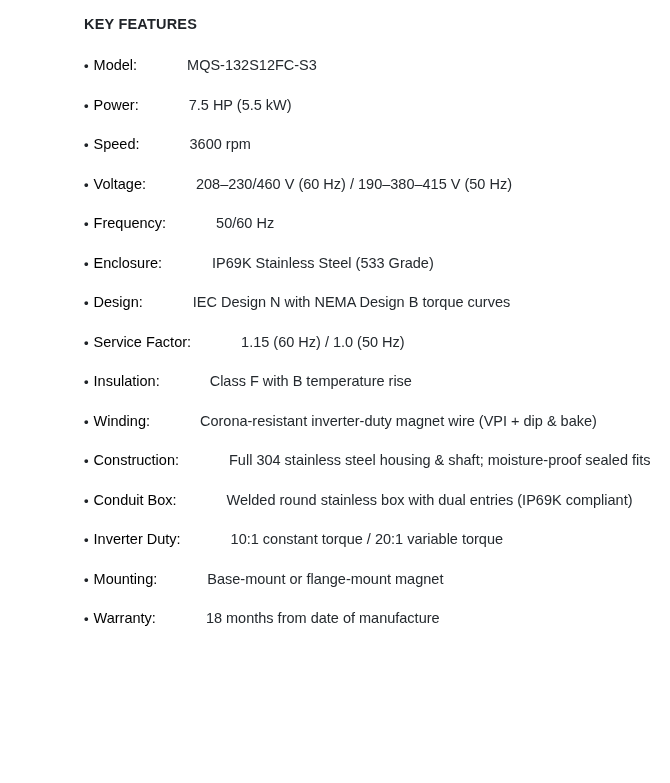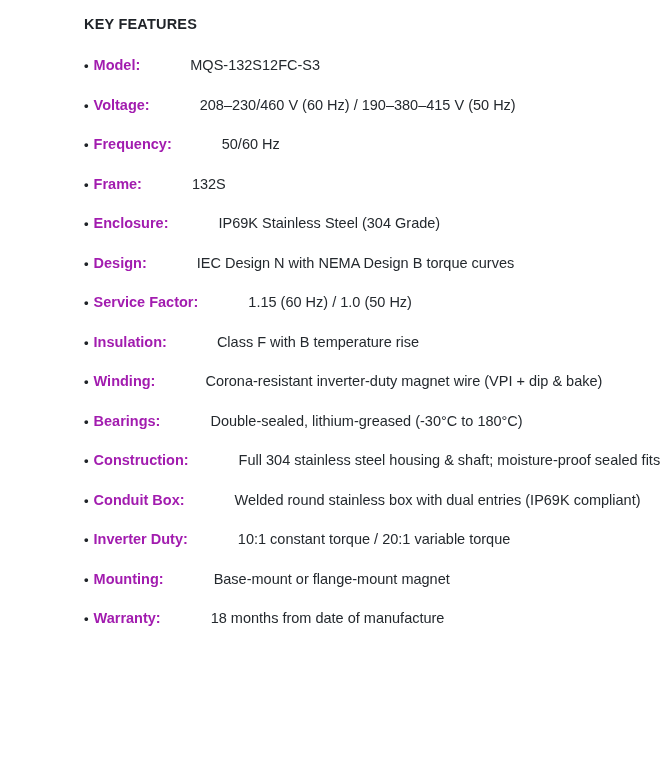--- a/index.html
+++ b/index.html
@@ -38,66 +38,66 @@
     margin: 0 0 18.5px 0;
     white-space: nowrap;
   }
   .bullet {
     font-weight: 700;
     color: #1f2328;
     margin-right: 5px;
     font-size: 13px;
   }
   .item-label {
-    font-weight: 700;
-    color: #a21caf;
+    font-weight: 400;
+    color: #000000;
     margin-right: 4px;
   }
   .item-value {
     font-weight: 400;
     color: #24292e;
     margin-left: 46px;
   }
 </style>
 </head>
 <body>
 
 <div class="page">
   <h2 class="page-title">KEY FEATURES</h2>
 
   <ul class="feature-list">
     <li class="feature-item">
       <span class="bullet">•</span><span class="item-label">Model:</span><span class="item-value">MQS-132S12FC-S3</span>
     </li>
     <li class="feature-item">
+      <span class="bullet">•</span><span class="item-label">Power:</span><span class="item-value">7.5 HP (5.5 kW)</span>
+    </li>
+    <li class="feature-item">
+      <span class="bullet">•</span><span class="item-label">Speed:</span><span class="item-value">3600 rpm</span>
+    </li>
+    <li class="feature-item">
       <span class="bullet">•</span><span class="item-label">Voltage:</span><span class="item-value">208–230/460 V (60 Hz) / 190–380–415 V (50 Hz)</span>
     </li>
     <li class="feature-item">
       <span class="bullet">•</span><span class="item-label">Frequency:</span><span class="item-value">50/60 Hz</span>
     </li>
     <li class="feature-item">
-      <span class="bullet">•</span><span class="item-label">Frame:</span><span class="item-value">132S</span>
-    </li>
-    <li class="feature-item">
-      <span class="bullet">•</span><span class="item-label">Enclosure:</span><span class="item-value">IP69K Stainless Steel (304 Grade)</span>
+      <span class="bullet">•</span><span class="item-label">Enclosure:</span><span class="item-value">IP69K Stainless Steel (533 Grade)</span>
     </li>
     <li class="feature-item">
       <span class="bullet">•</span><span class="item-label">Design:</span><span class="item-value">IEC Design N with NEMA Design B torque curves</span>
     </li>
     <li class="feature-item">
       <span class="bullet">•</span><span class="item-label">Service Factor:</span><span class="item-value">1.15 (60 Hz) / 1.0 (50 Hz)</span>
     </li>
     <li class="feature-item">
       <span class="bullet">•</span><span class="item-label">Insulation:</span><span class="item-value">Class F with B temperature rise</span>
     </li>
     <li class="feature-item">
       <span class="bullet">•</span><span class="item-label">Winding:</span><span class="item-value">Corona-resistant inverter-duty magnet wire (VPI + dip &amp; bake)</span>
-    </li>
-    <li class="feature-item">
-      <span class="bullet">•</span><span class="item-label">Bearings:</span><span class="item-value">Double-sealed, lithium-greased (-30°C to 180°C)</span>
     </li>
     <li class="feature-item">
       <span class="bullet">•</span><span class="item-label">Construction:</span><span class="item-value">Full 304 stainless steel housing &amp; shaft; moisture-proof sealed fits</span>
     </li>
     <li class="feature-item">
       <span class="bullet">•</span><span class="item-label">Conduit Box:</span><span class="item-value">Welded round stainless box with dual entries (IP69K compliant)</span>
     </li>
     <li class="feature-item">
       <span class="bullet">•</span><span class="item-label">Inverter Duty:</span><span class="item-value">10:1 constant torque / 20:1 variable torque</span>
     </li>

